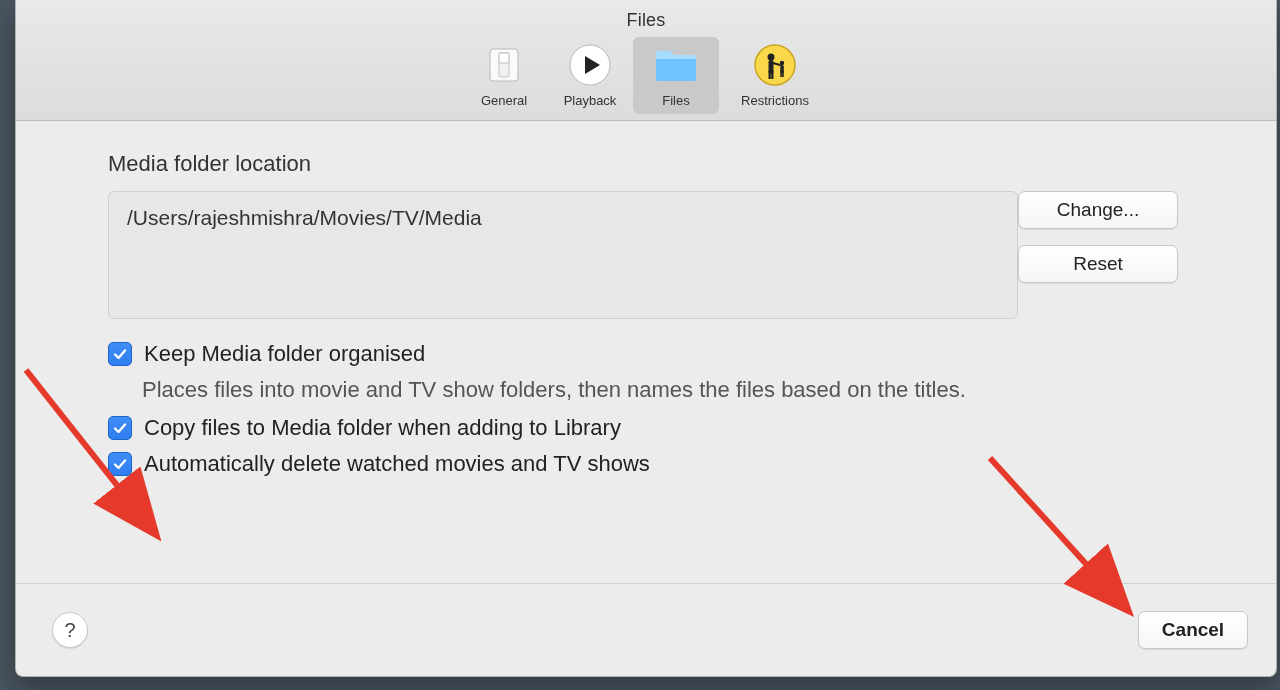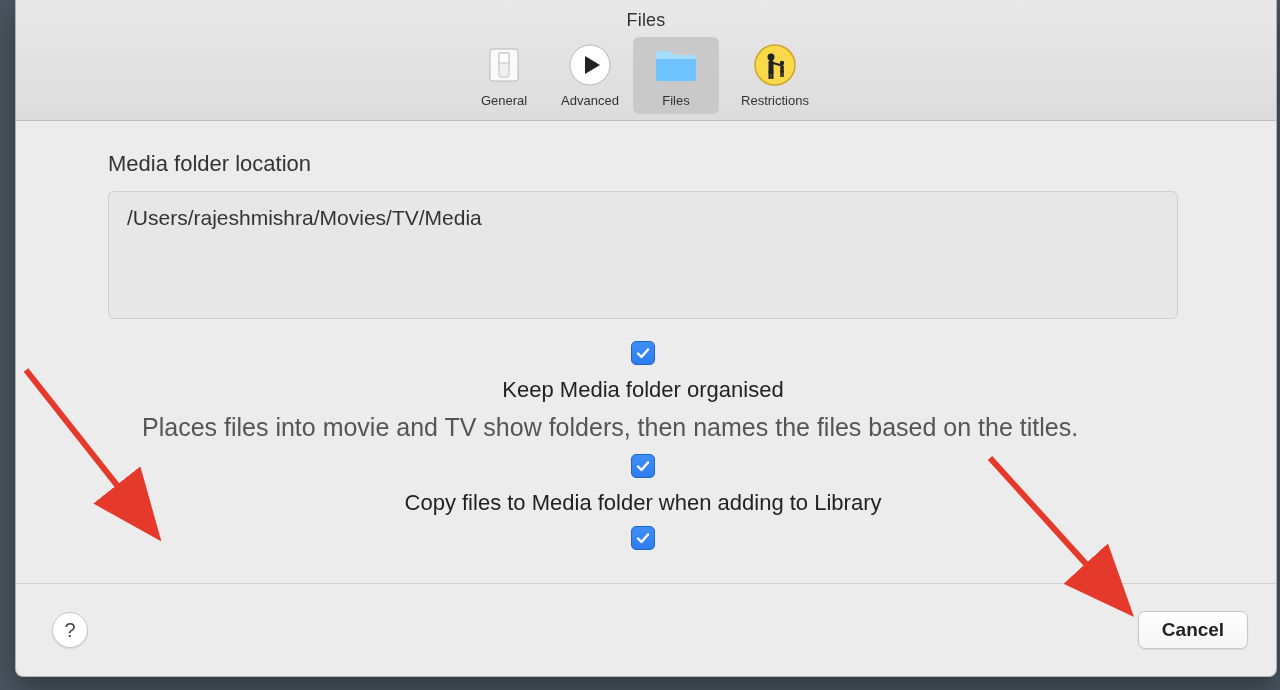--- a/index.html
+++ b/index.html
@@ -122,39 +122,38 @@
     color: #fff;
   }
   .options {
     margin-top: 22px;
   }
   .check-row {
     display: flex;
     align-items: center;
     gap: 12px;
     margin: 10px 0;
-    flex-direction: column;
   }
   .checkbox {
     width: 22px;
     height: 22px;
     border-radius: 5px;
     background: linear-gradient(#3f8ef6,#2d7df2);
     border: 1px solid #1f65c8;
     display: flex;
     align-items: center;
     justify-content: center;
   }
   .checkbox svg { display:block; }
   .check-label {
     font-size: 22px;
     color: #222;
   }
   .hint {
-    font-size: 25px;
+    font-size: 22px;
     color: #555;
     margin: 4px 0 12px 34px;
   }
   
   .footer {
     border-top: 1px solid #d0d0d0;
     height: 92px;
     display: flex;
     align-items: center;
     padding: 0 28px 0 36px;
@@ -203,21 +202,21 @@
         <span class="toolbar-label">General</span>
       </div>
 
       <div class="toolbar-item">
         <span class="toolbar-icon">
           <svg width="44" height="44" viewBox="0 0 44 44">
             <circle cx="22" cy="22" r="20" fill="#fff" stroke="#b8b8b8"></circle>
             <path d="M17 13 L32 22 L17 31 Z" fill="#222"></path>
           </svg>
         </span>
-        <span class="toolbar-label">Advanced</span>
+        <span class="toolbar-label">Playback</span>
       </div>
 
       <div class="toolbar-item selected">
         <span class="toolbar-icon">
           <svg width="48" height="40" viewBox="0 0 48 40">
             <path d="M4 12 L4 34 Q4 36 6 36 L42 36 Q44 36 44 34 L44 14 Q44 12 42 12 L22 12 L18 8 L6 8 Q4 8 4 10 Z" fill="#6fc3ff"></path>
             <path d="M4 14 L44 14 L44 12 Q44 10 42 10 L22 10 L18 6 L6 6 Q4 6 4 8 Z" fill="#a6ddff"></path>
           </svg>
         </span>
         <span class="toolbar-label">Files</span>
@@ -243,20 +242,24 @@
 
 
     </div>
   </div>
 
   <div class="content">
     <div class="section-title">Media folder location</div>
 
     <div class="row1">
       <div class="path-box">/Users/rajeshmishra/Movies/TV/Media</div>
+      <div class="side-buttons">
+        <div class="mac-button">Change...</div>
+        <div class="mac-button">Reset</div>
+      </div>
     </div>
 
     <div class="options">
 
       <div class="check-row">
         <span class="checkbox">
           <svg width="16" height="16" viewBox="0 0 16 16">
               <path d="M3 8.5 L6.5 12 L13 4.5" stroke="#fff" stroke-width="2.4" fill="none" stroke-linecap="round" stroke-linejoin="round"></path>
             </svg>
         </span>
@@ -272,20 +275,21 @@
         </span>
         <span class="check-label">Copy files to Media folder when adding to Library</span>
       </div>
 
       <div class="check-row">
         <span class="checkbox">
           <svg width="16" height="16" viewBox="0 0 16 16">
               <path d="M3 8.5 L6.5 12 L13 4.5" stroke="#fff" stroke-width="2.4" fill="none" stroke-linecap="round" stroke-linejoin="round"></path>
             </svg>
         </span>
+        <span class="check-label">Automatically delete watched movies and TV shows</span>
       </div>
 
     </div>
   </div>
 
   <div class="footer">
     <div class="help">?</div>
     <div class="footer-spacer"></div>
     <div class="mac-button">Cancel</div>
   </div>

